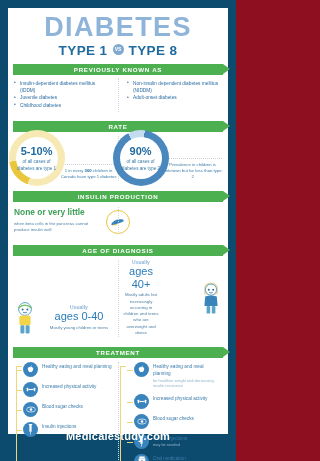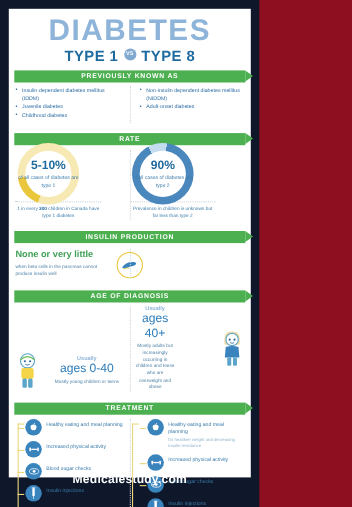--- a/index.html
+++ b/index.html
@@ -1,18 +1,18 @@
 <!DOCTYPE html>
 <html><head>
 <meta charset="utf-8">
 <style>
   html,body{margin:0;padding:0;background:#8e0f20;}
   body{width:236px;height:461px;overflow:hidden;
        font-family:"Liberation Sans","DejaVu Sans",sans-serif;}
-  .poster{position:relative;width:236px;height:461px;background:#0f172a;box-sizing:border-box;}
+  .poster{position:relative;width:236px;height:461px;background:#0c4a6e;box-sizing:border-box;}
   .sheet{position:absolute;left:8px;top:8px;width:220px;height:426px;background:#ffffff;}
 
   
   .hdr{padding-top:6px;text-align:center;}
   .title{font-size:27px;font-weight:bold;letter-spacing:1.4px;color:#8fb4d9;line-height:1;}
   .subtitle{margin-top:3px;font-size:13.5px;font-weight:bold;color:#1f6a9e;letter-spacing:.4px;
             display:flex;align-items:flex-start;justify-content:center;gap:5px;line-height:1;}
   .vs{display:inline-flex;align-items:center;justify-content:center;width:11px;height:11px;
       border-radius:50%;background:#7fa9cf;color:#fff;font-size:5px;font-weight:bold;letter-spacing:0;}
 
@@ -32,21 +32,21 @@
   .col.r{padding-left:9px;}
 
   
   ul.blist{list-style:none;margin:5px 0 6px 0;padding:0;}
   ul.blist li{position:relative;padding-left:6px;font-size:4.8px;line-height:1.55;color:#2b6ca3;}
   ul.blist li::before{content:"•";position:absolute;left:0;top:-0.5px;color:#2b6ca3;font-size:5px;}
 
   
   .rate{display:flex;padding:4px 6px 5px 6px;position:relative;}
   .rate::before{content:"";position:absolute;left:50%;top:4px;bottom:4px;border-left:1px dotted #cfd6dc;}
-  .rcol{width:50%;display:flex;flex-direction:column;align-items:flex-start;}
+  .rcol{width:50%;display:flex;flex-direction:row;align-items:flex-end;}
   .donut{position:relative;width:60px;height:44px;display:flex;align-items:center;justify-content:center;}
   .ring{position:absolute;left:50%;top:-6px;transform:translateX(-50%);
         width:56px;height:56px;border-radius:50%;}
   .ring.y{background:conic-gradient(from 200deg,#e9c63b 0deg 62deg,#f6e9b4 62deg 360deg);}
   .ring.b{background:conic-gradient(from 8deg,#4a87bd 0deg 324deg,#c3dcef 324deg 360deg);}
   .ring::after{content:"";position:absolute;left:7px;top:7px;width:42px;height:42px;border-radius:50%;background:#fff;}
   .dtext{position:relative;z-index:2;text-align:center;padding-top:2px;}
   .pct{font-size:11px;font-weight:bold;color:#1f6a9e;line-height:1;}
   .pctsub{margin-top:2px;font-size:4.6px;color:#3b7cab;line-height:1.4;}
   .note{margin-top:3px;width:78px;border-top:1px dotted #c9d2d9;padding-top:2.5px;

